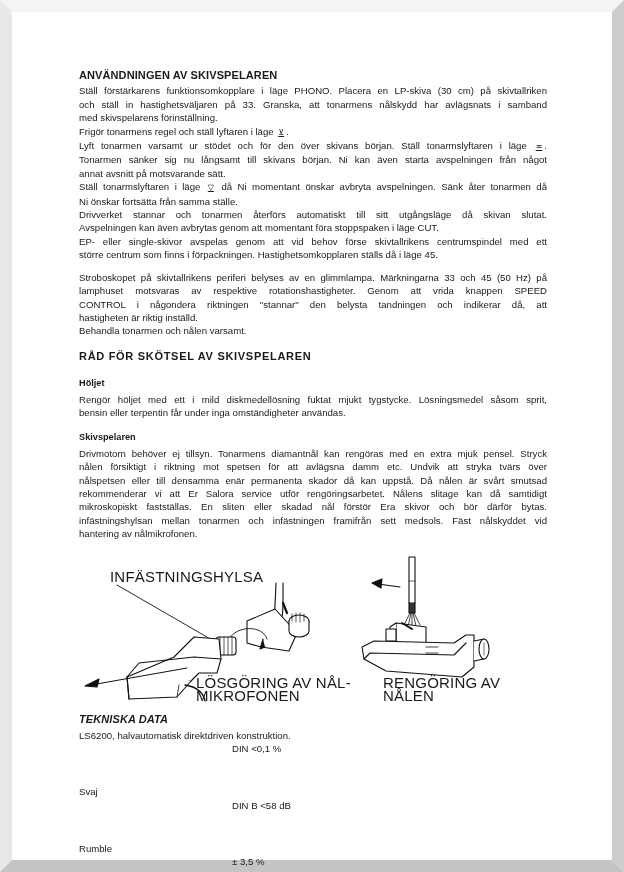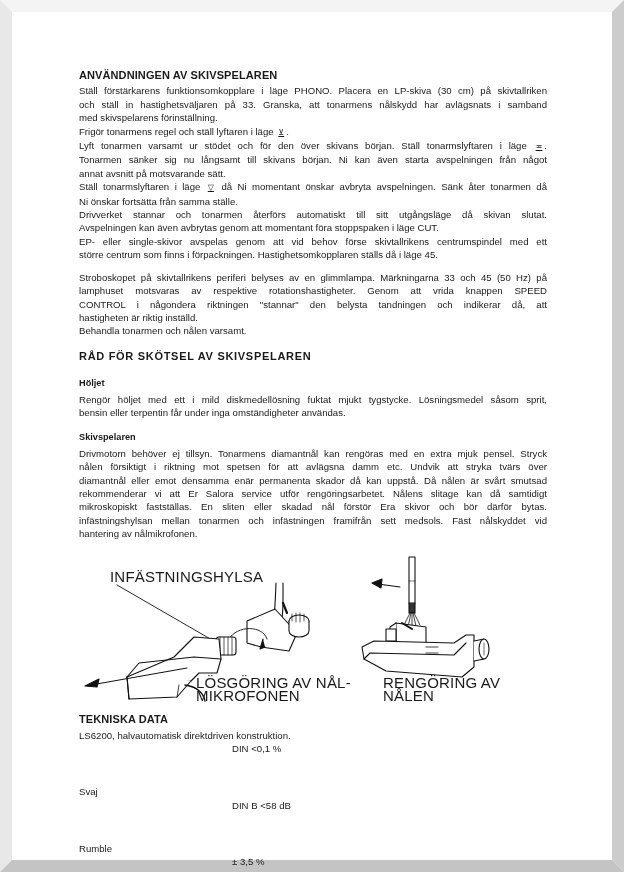--- a/index.html
+++ b/index.html
@@ -79,21 +79,21 @@
   <div class="p">
     <span class="jl">Rengör höljet med ett i mild diskmedellösning fuktat mjukt tygstycke. Lösningsmedel såsom sprit,</span>
     <span class="line">bensin eller terpentin får under inga omständigheter användas.</span>
   </div>
 
   <div class="gap-m"></div>
   <div class="h2">Skivspelaren</div>
   <div class="p">
     <span class="jl">Drivmotorn behöver ej tillsyn. Tonarmens diamantnål kan rengöras med en extra mjuk pensel. Stryck</span>
     <span class="jl">nålen försiktigt i riktning mot spetsen för att avlägsna damm etc. Undvik att stryka tvärs över</span>
-    <span class="jl">diamantnål eller emot densamma enär permanenta skador då kan uppstå. Då nålen är svårt smutsad</span>
+    <span class="jl">nålspetsen eller till densamma enär permanenta skador då kan uppstå. Då nålen är svårt smutsad</span>
     <span class="jl">rekommenderar vi att Er Salora service utför rengöringsarbetet. Nålens slitage kan då samtidigt</span>
     <span class="jl">mikroskopiskt fastställas. En sliten eller skadad nål förstör Era skivor och bör därför bytas.</span>
     <span class="jl">infästningshylsan mellan tonarmen och infästningen framifrån sett medsols. Fäst nålskyddet vid</span>
     <span class="line">hantering av nålmikrofonen.</span>
   </div>
 </div>
 
 <div class="figs">
   <div class="fig-label" style="left:31px; top:5px;">INFÄSTNINGSHYLSA</div>
 
@@ -160,21 +160,21 @@
     <path d="M150 88 v12" stroke-width="0.6"></path>
   </svg>
 
   <div class="fig-label" style="left:304px; top:111px;">
     <span class="line">RENGÖRING AV</span>
     <span class="line">NÅLEN</span>
   </div>
 </div>
 
 <div class="tech">
-  <div class="h1" style="margin-bottom:3px;">TEKNISKA DATA</div>
+  <div class="h1" style="margin-bottom:3px;font-style:italic;">TEKNISKA DATA</div>
   <div>LS6200, halvautomatisk direktdriven konstruktion.</div>
   <div id="tech-rows">
     <div class="row">
         <span class="k">Svaj</span>
         <span class="v">DIN &lt;0,1 %</span>
       </div>
     <div class="row">
         <span class="k">Rumble</span>
         <span class="v">DIN B &lt;58 dB</span>
       </div>

